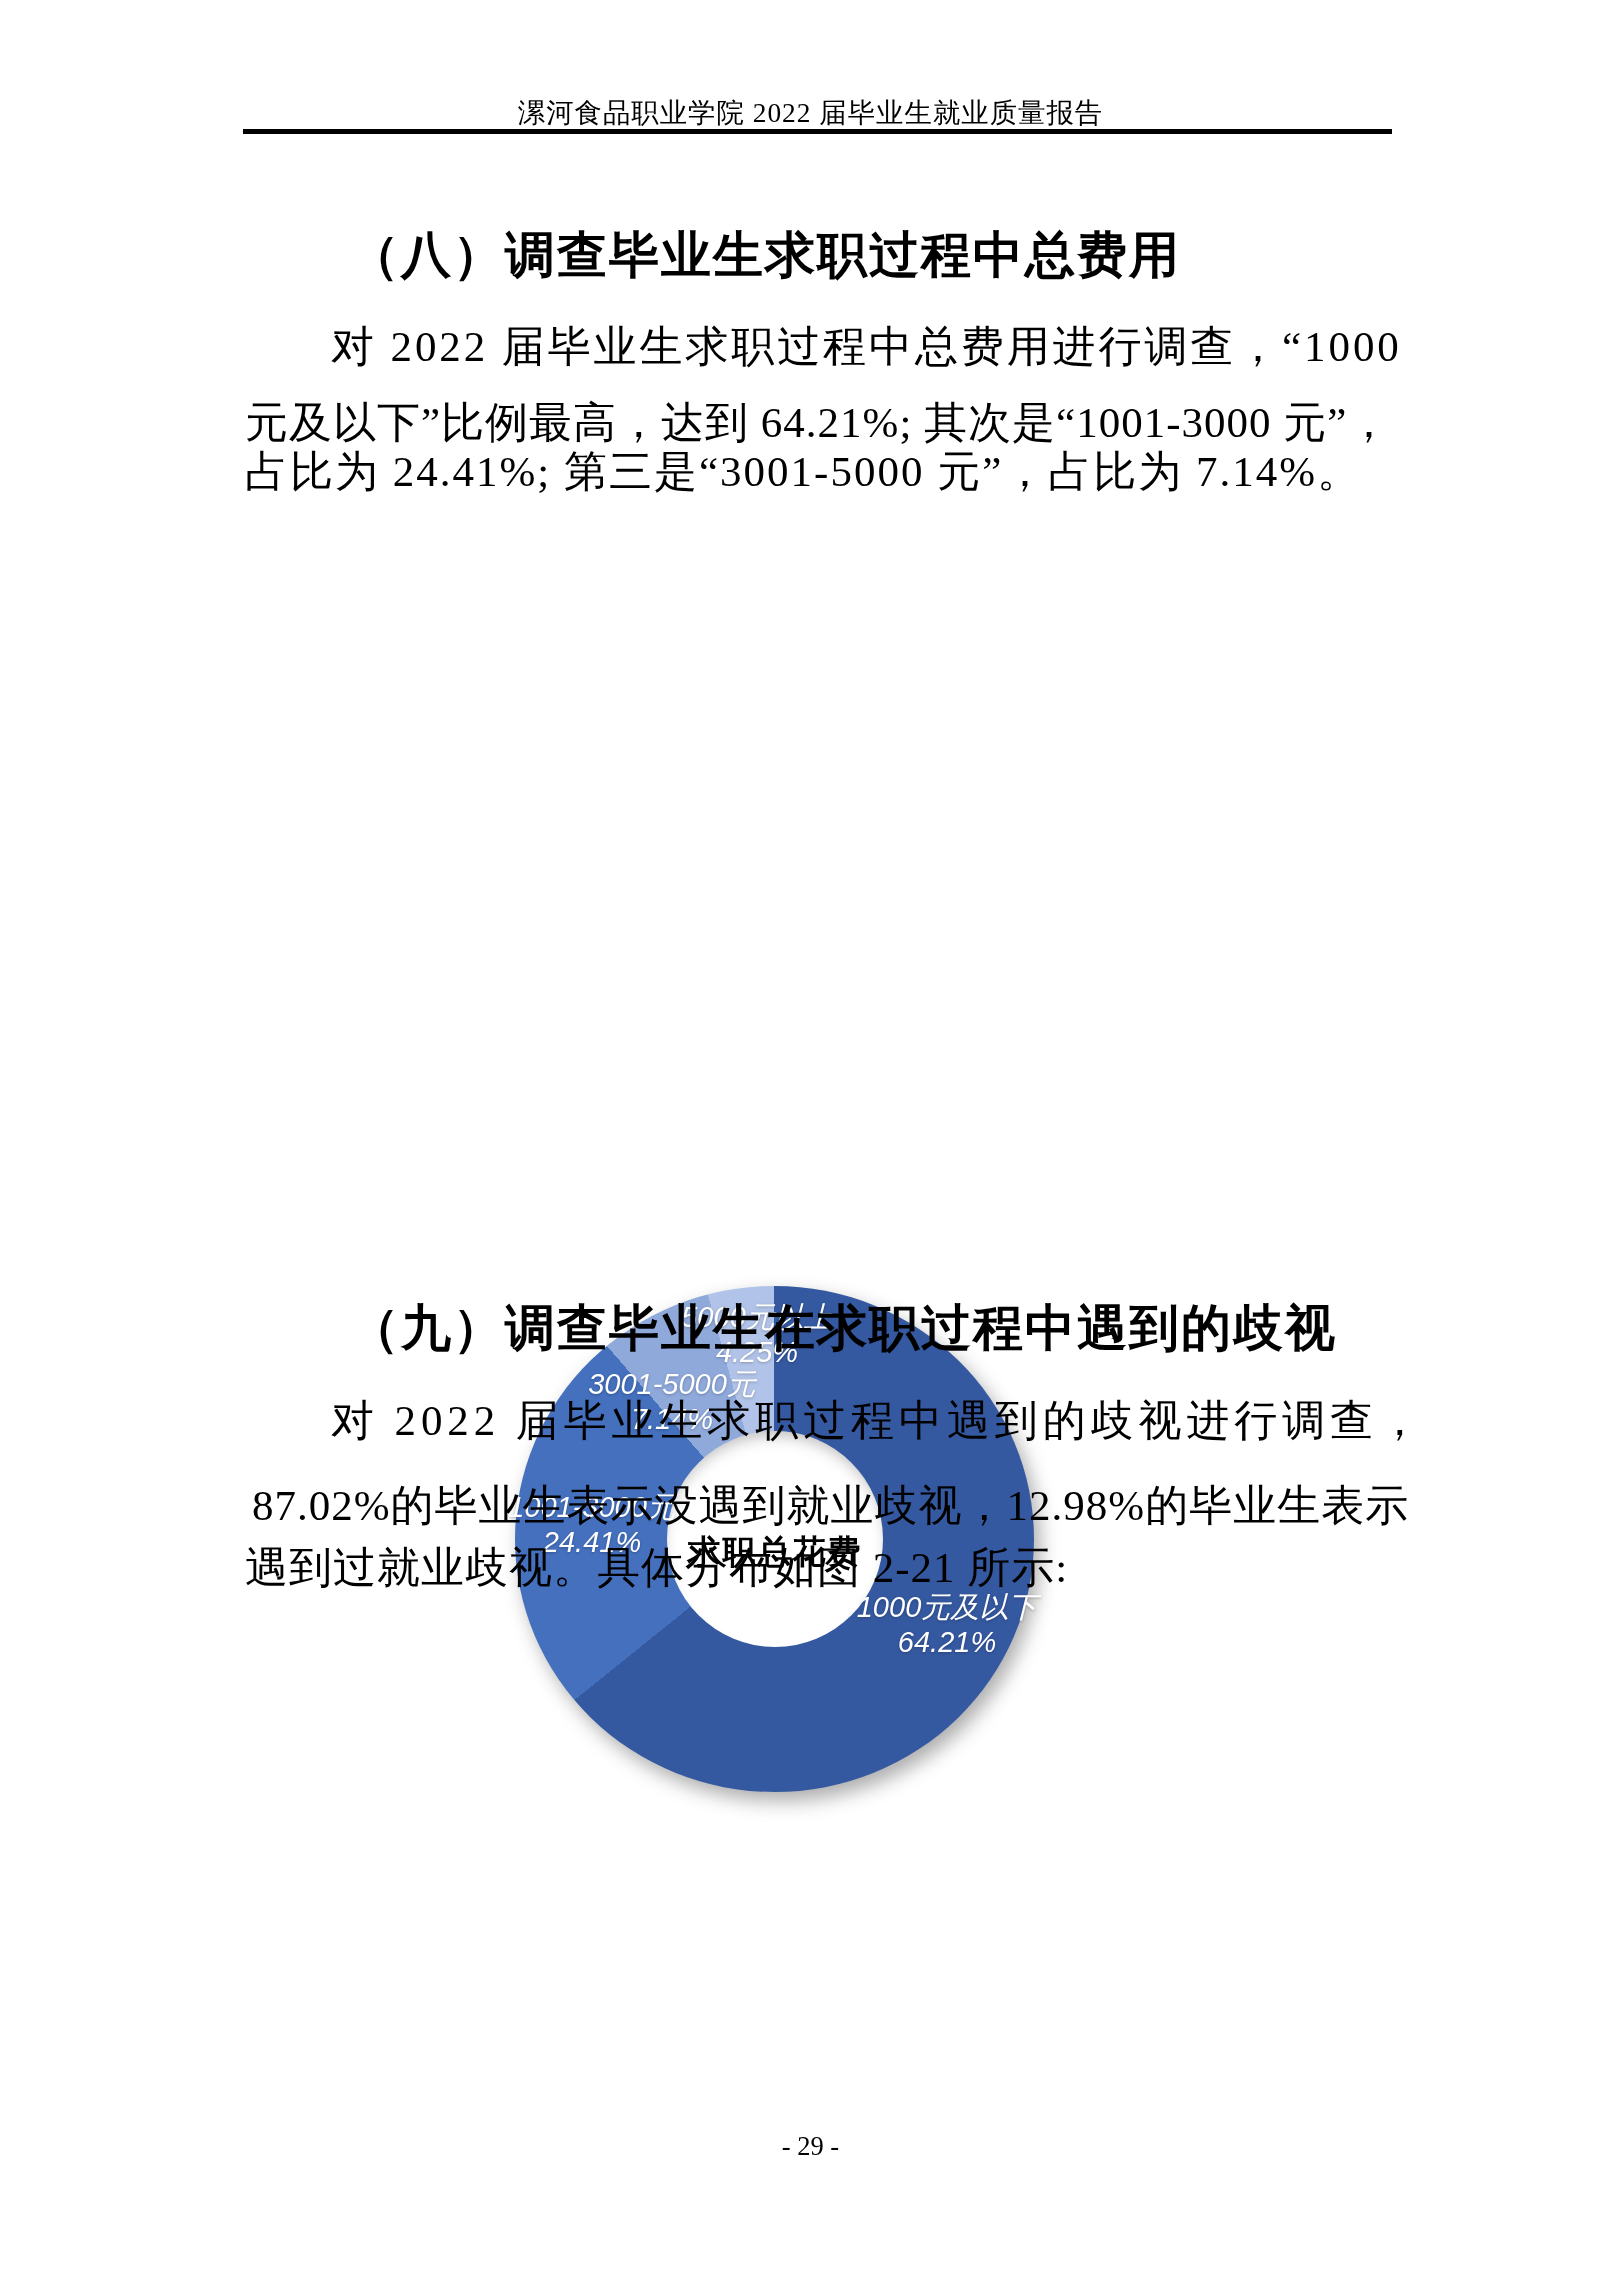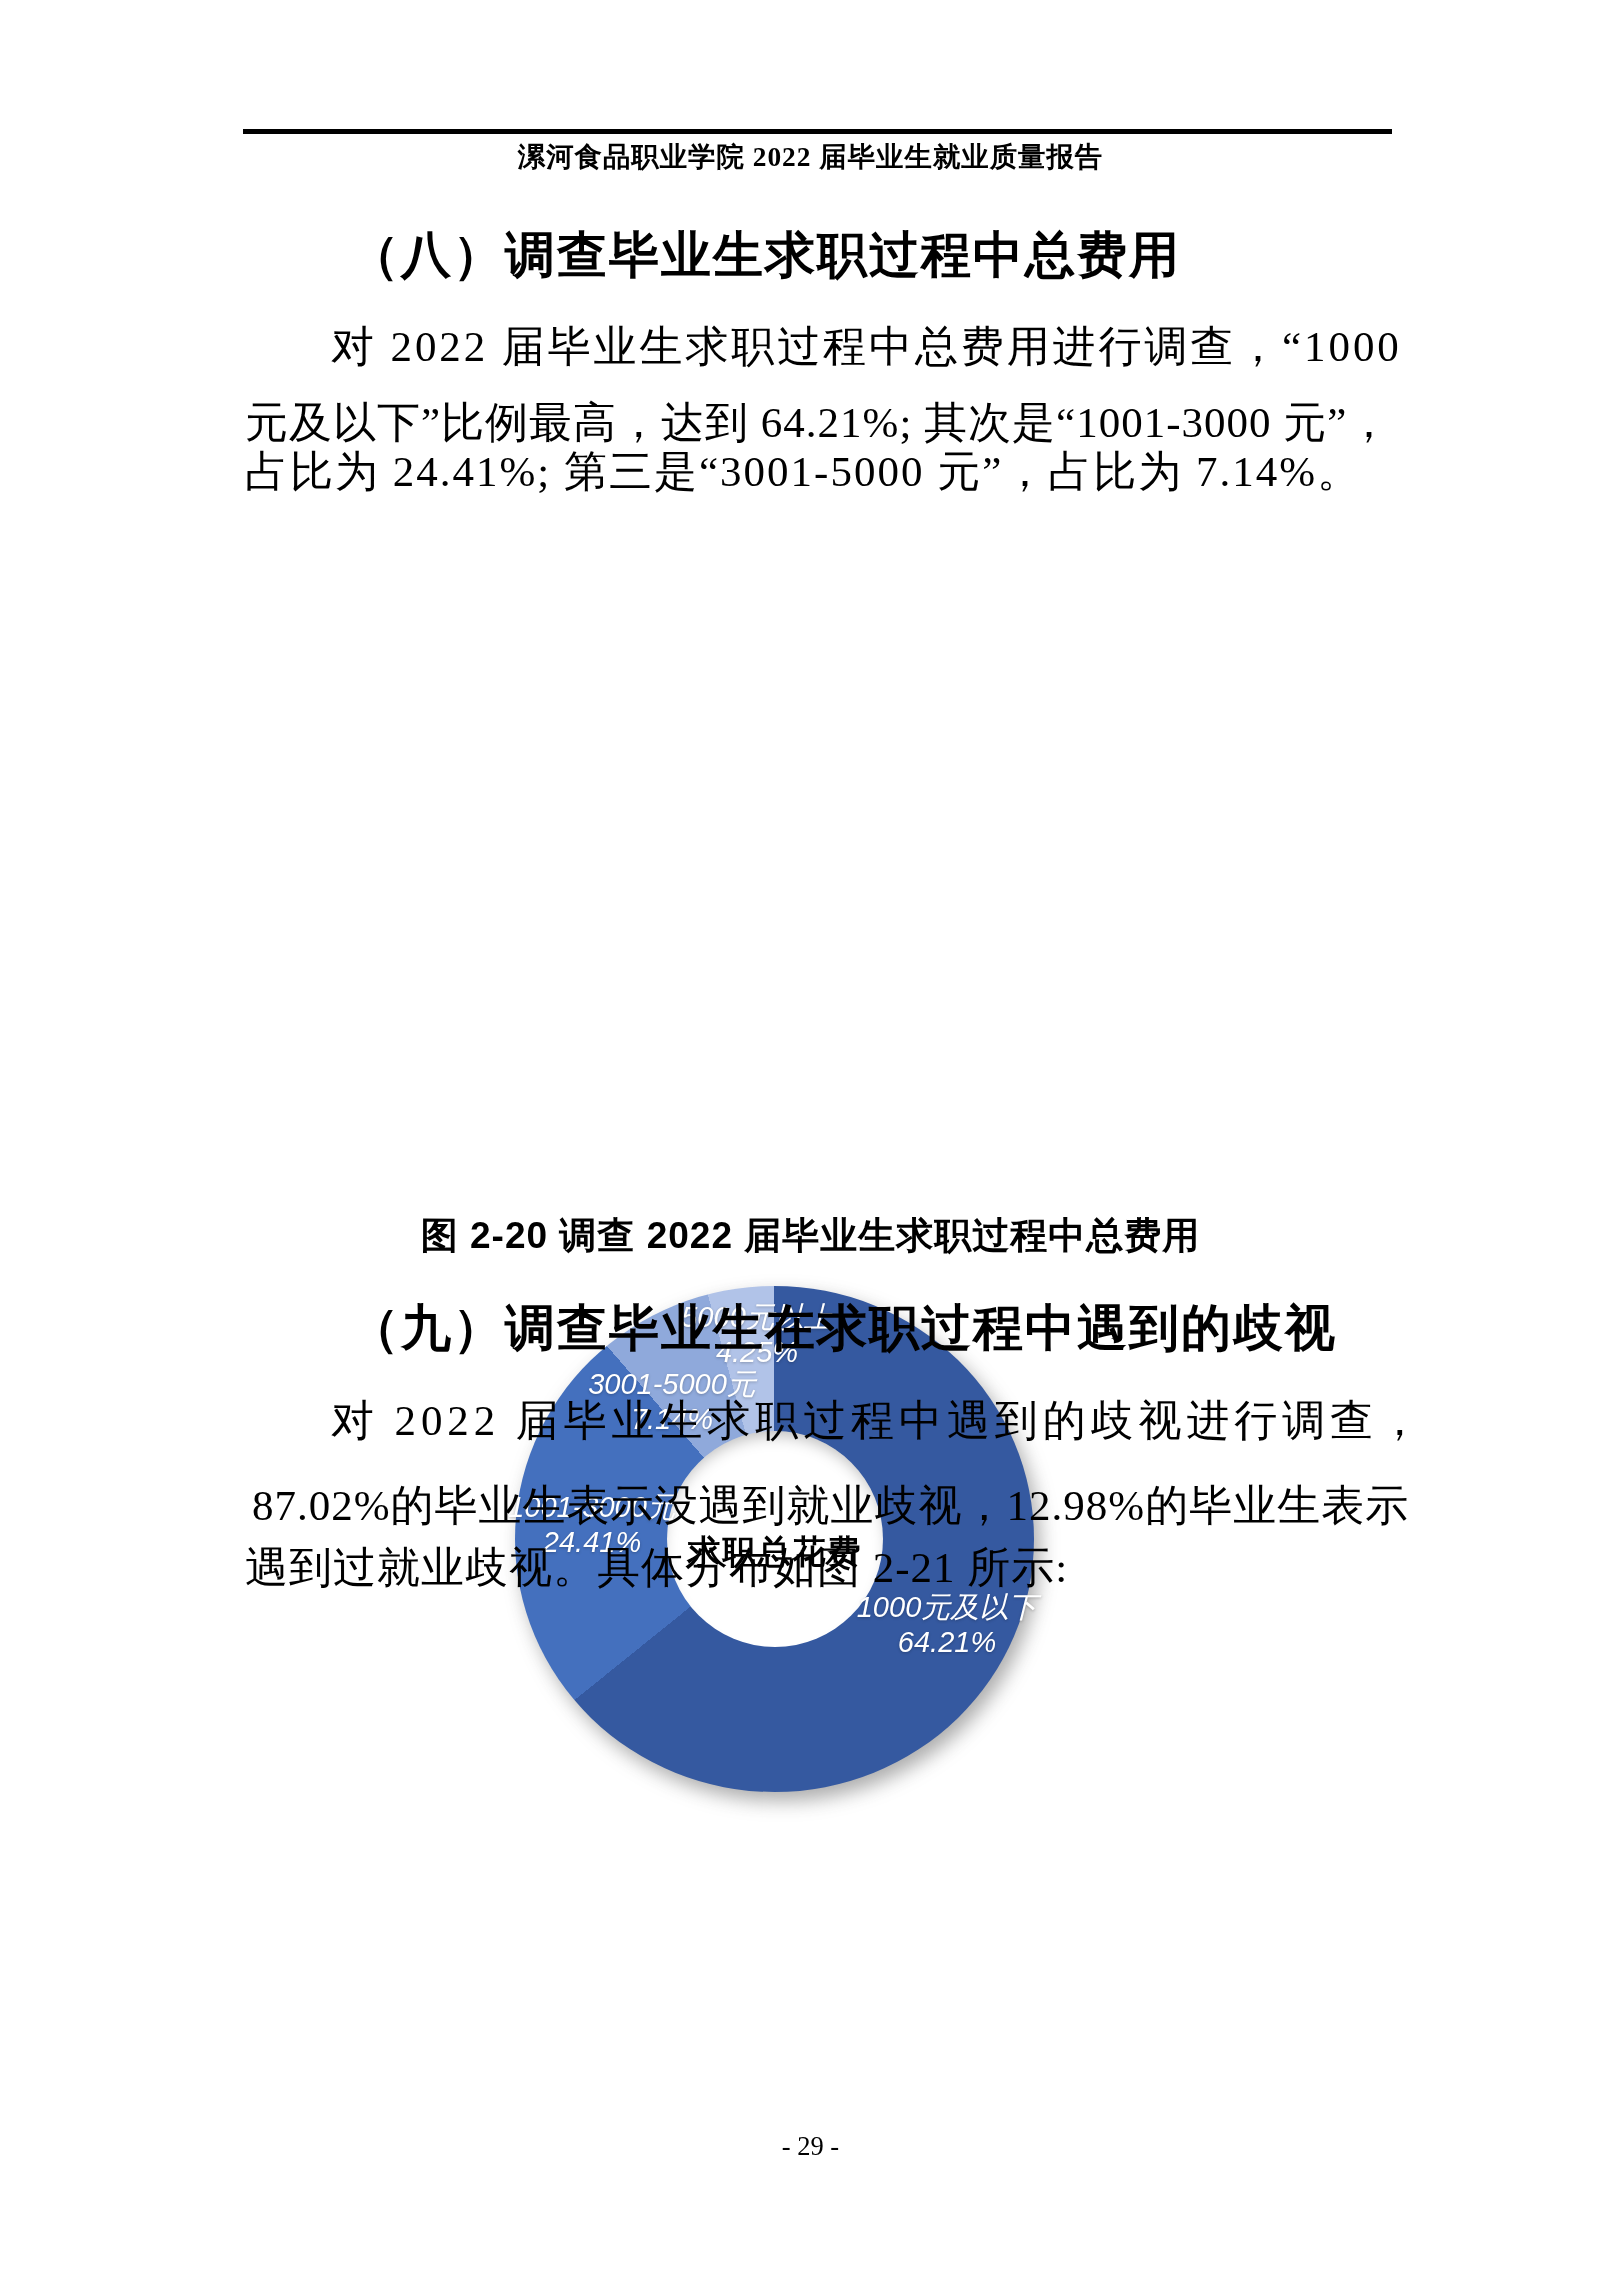--- a/index.html
+++ b/index.html
@@ -4,21 +4,21 @@
 <style>
   html,body{margin:0;padding:0;background:#e8e8e8;}
   .page{
     position:relative;width:1621px;height:2293px;margin:0 auto;
     background:#ffffff;overflow:hidden;
     font-family:"Liberation Serif","DejaVu Serif",serif;color:#000;
   }
   
   .header-title{
     position:absolute;left:0;right:0;top:95px;text-align:center;
-    font-size:27.4px;font-weight:700;letter-spacing:1px;margin-top:44px;
+    font-size:27.4px;font-weight:400;letter-spacing:1px;
   }
   .header-rule{
     position:absolute;left:243px;top:129px;width:1149px;height:4.9px;background:#000;
   }
   
   .sec-heading{
     position:absolute;left:349px;font-size:50px;font-weight:700;
     letter-spacing:2px;white-space:nowrap;
   }
   .h8{top:222px;}
@@ -104,21 +104,20 @@
     <div class="slice-label sl2">
       <span>3001-5000元</span>
       <span>7.14%</span>
     </div>
     <div class="slice-label sl3">
       <span>5000元以上</span>
       <span>4.25%</span>
     </div>
   </div>
 
-  <div class="fig-caption">图 2-20  调查 2022 届毕业生求职过程中总费用</div>
 
   <div class="sec-heading h9">（九）调查毕业生在求职过程中遇到的歧视</div>
   <div class="pline p2l1">对 2022 届毕业生求职过程中遇到的歧视进行调查，</div>
   <div class="pline p2l2">87.02%的毕业生表示没遇到就业歧视，12.98%的毕业生表示</div>
   <div class="pline p2l3">遇到过就业歧视。具体分布如图 2-21 所示:</div>
 
   <div class="page-number">- 29 -</div>
 
 </div>
 

